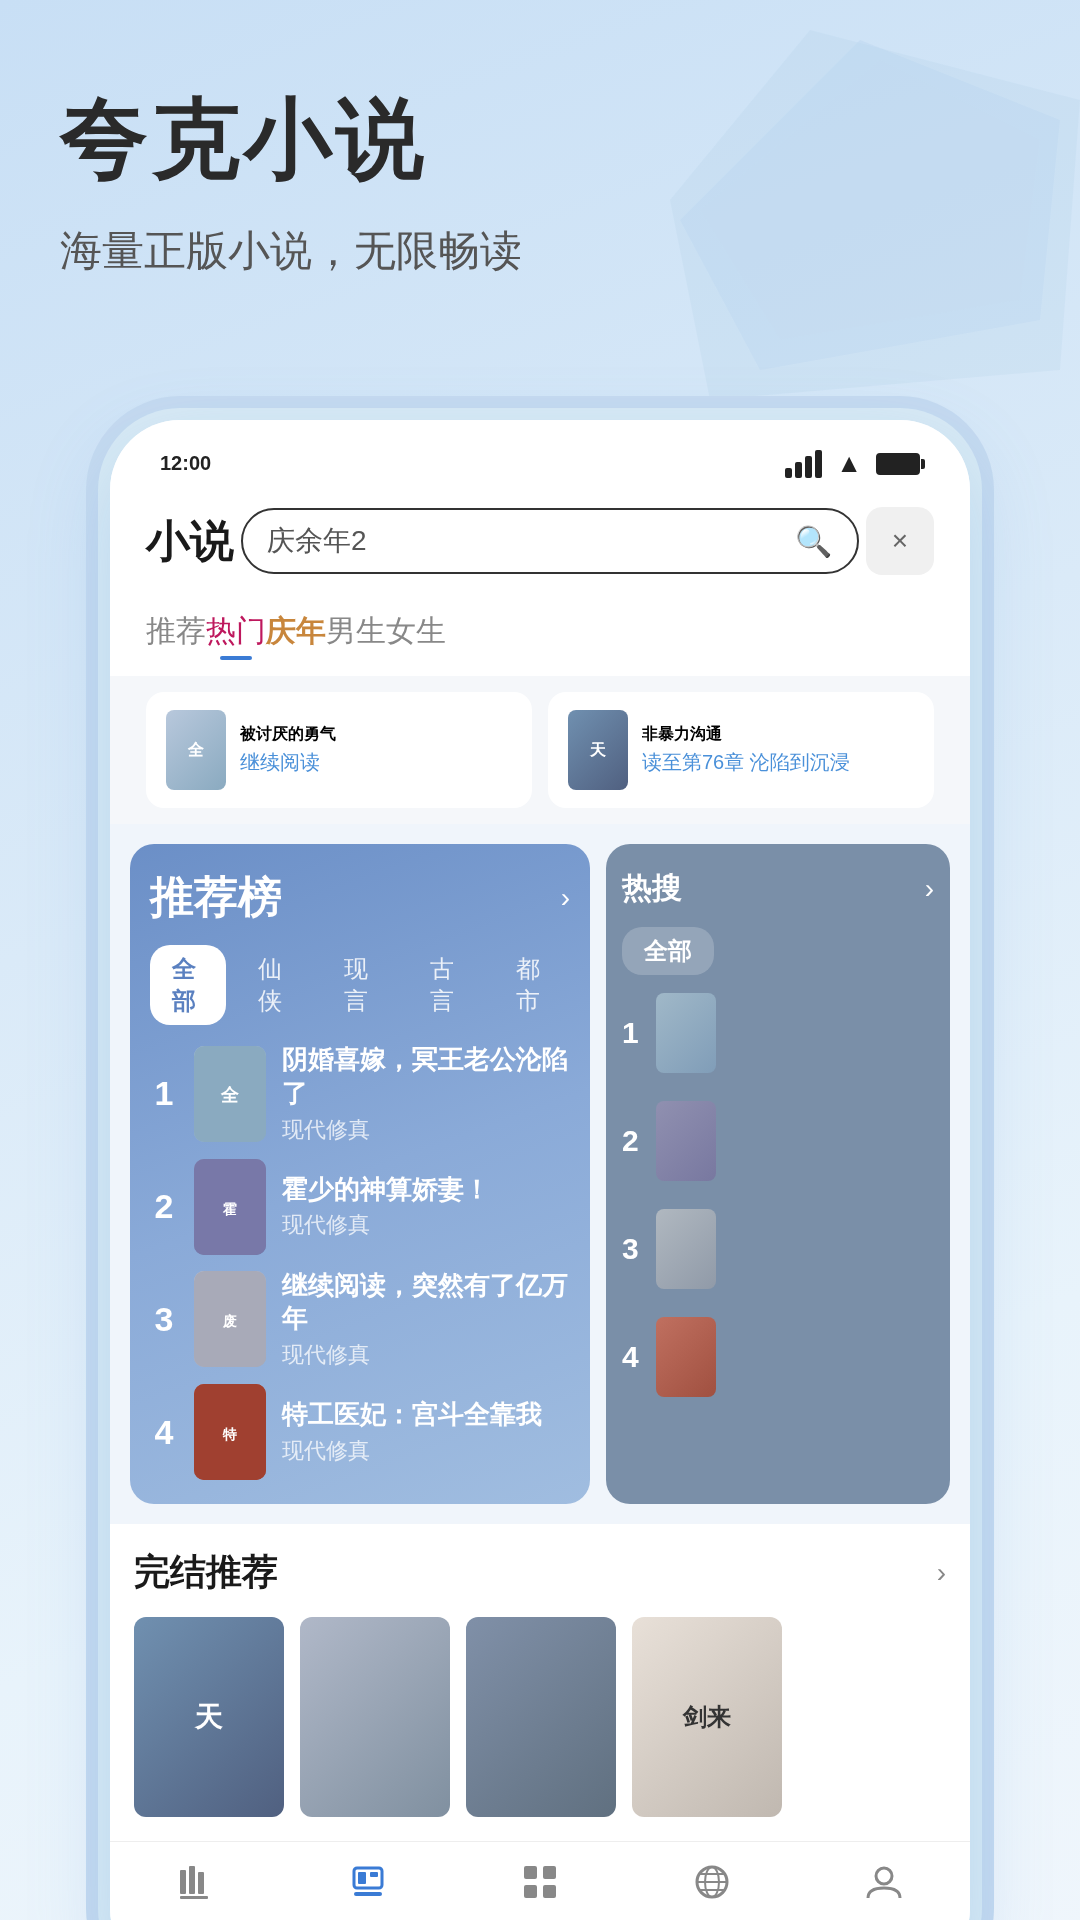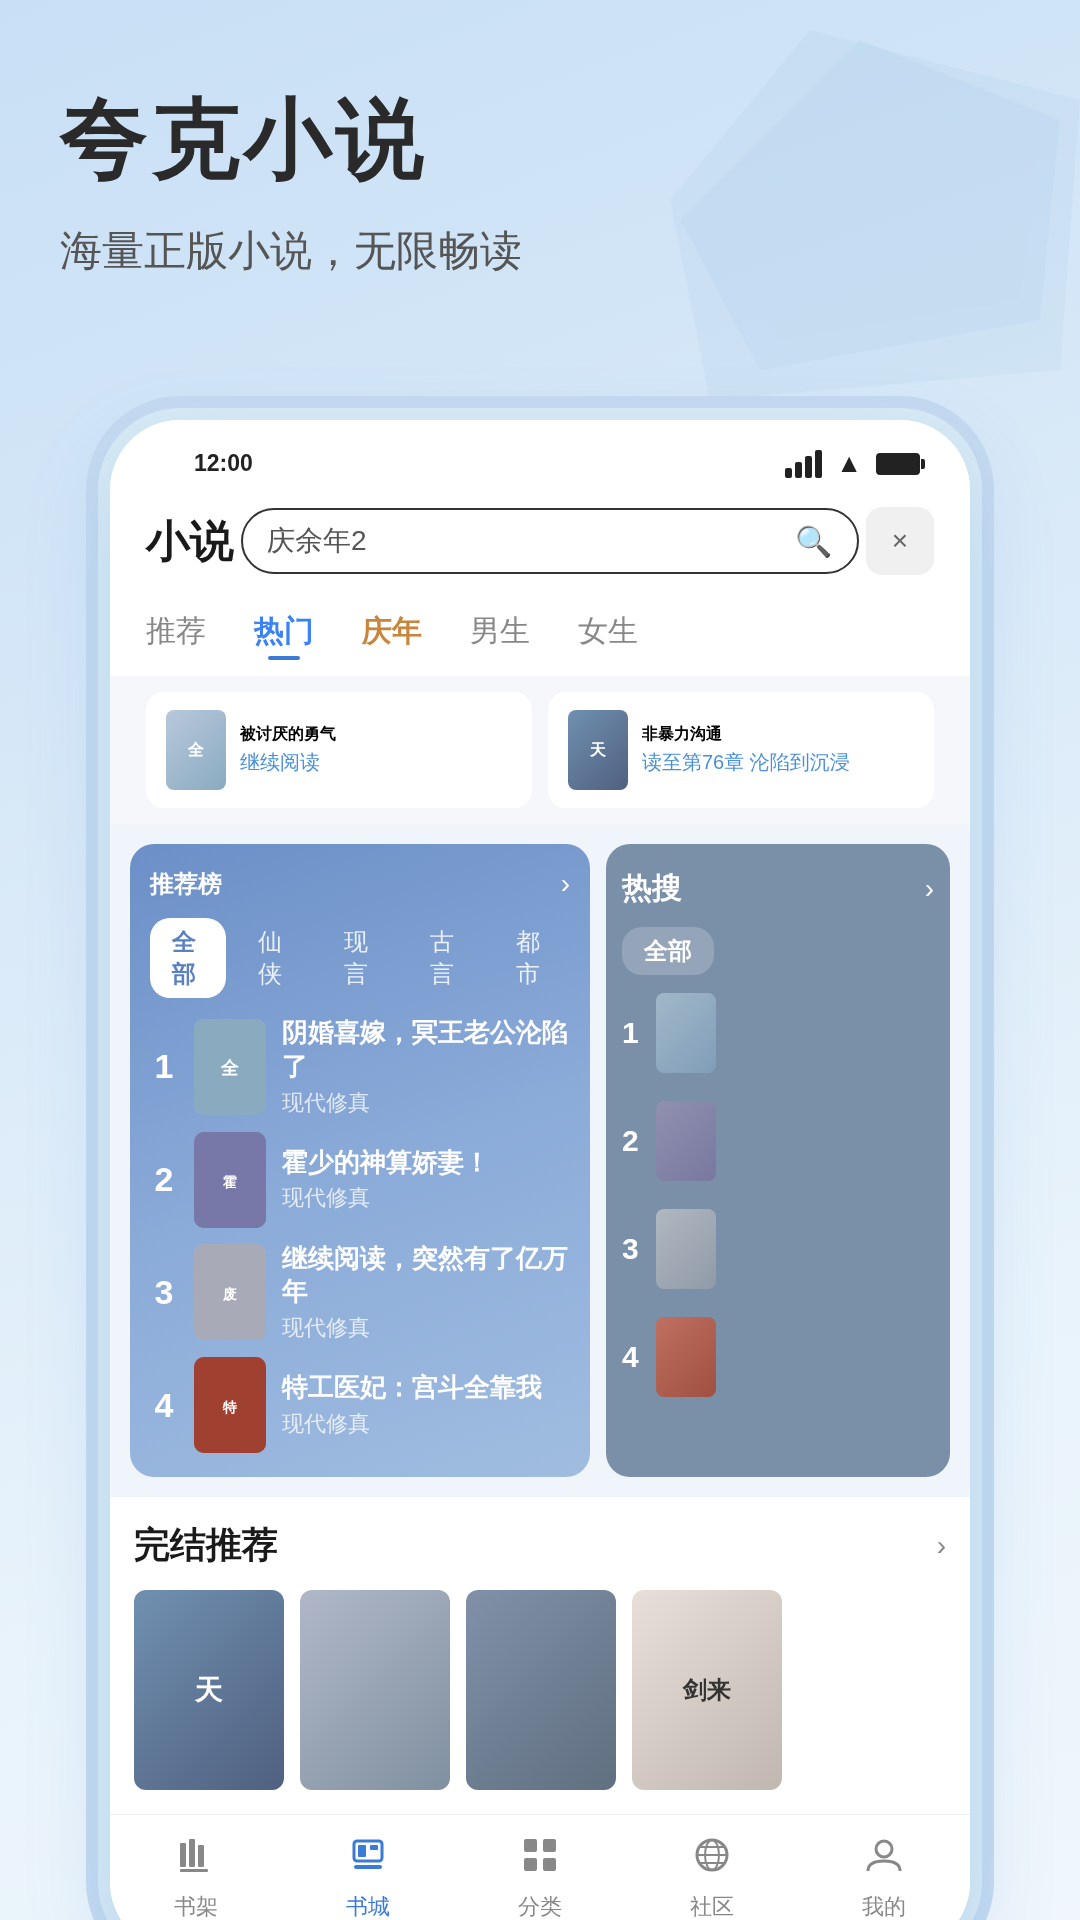--- a/index.html
+++ b/index.html
@@ -49,24 +49,23 @@
 
     
     .status-bar {
       display: flex;
       justify-content: space-between;
       align-items: center;
       padding: 28px 50px 8px;
       background: #fff;
     }
     .status-time {
-      font-size: 23px;
+      font-size: 20px;
       font-weight: 600;
       color: #222;
-      margin-left: 34px;
     }
     .status-icons {
       display: flex;
       align-items: center;
       gap: 14px;
     }
     .signal-bars {
       display: flex;
       align-items: flex-end;
       gap: 3px;
@@ -136,32 +135,31 @@
       font-size: 28px;
       color: #666;
       cursor: pointer;
     }
 
     
     .nav-tabs {
       display: flex;
       padding: 16px 36px;
       background: #fff;
-      gap: 48px;
     }
     .nav-tab {
       font-size: 30px;
       color: #888;
       padding-bottom: 8px;
       cursor: pointer;
       position: relative;
     }
     .nav-tab.active {
-      font-weight: 700;
-      color: #3b82f6;
+      font-weight: 400;
+      color: #be185d;
     }
     .nav-tab.active::after {
       content: '';
       position: absolute;
       bottom: 0; left: 50%;
       transform: translateX(-50%);
       width: 32px; height: 4px;
       background: #3a7bd5;
       border-radius: 2px;
     }
@@ -232,21 +230,21 @@
       padding: 24px 20px;
       flex: 0 0 460px;
     }
     .panel-header {
       display: flex;
       align-items: center;
       justify-content: space-between;
       margin-bottom: 18px;
     }
     .panel-title {
-      font-size: 24px;
+      font-size: 44px;
       font-weight: 700;
       color: #fff;
     }
     .panel-arrow {
       color: #fff;
       font-size: 28px;
     }
 
     
     .filter-pills {

